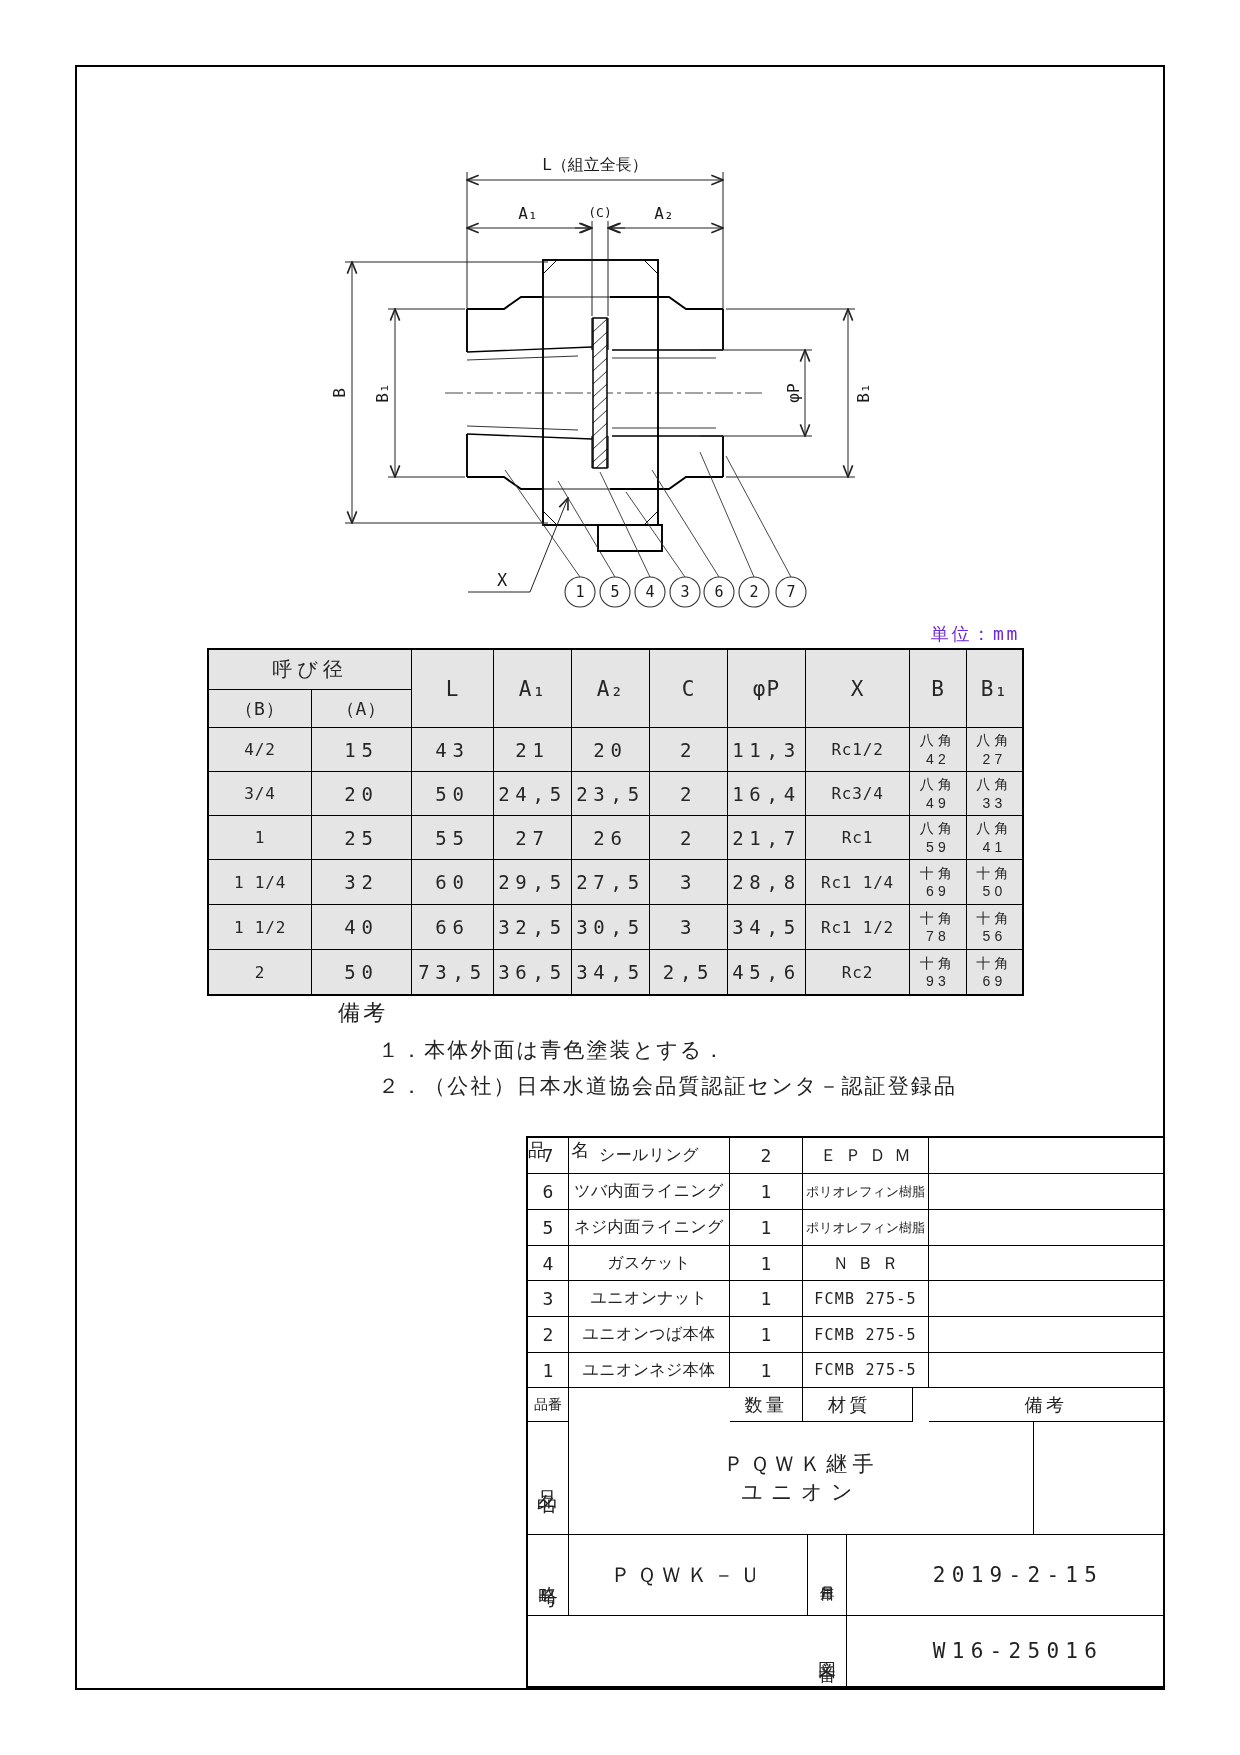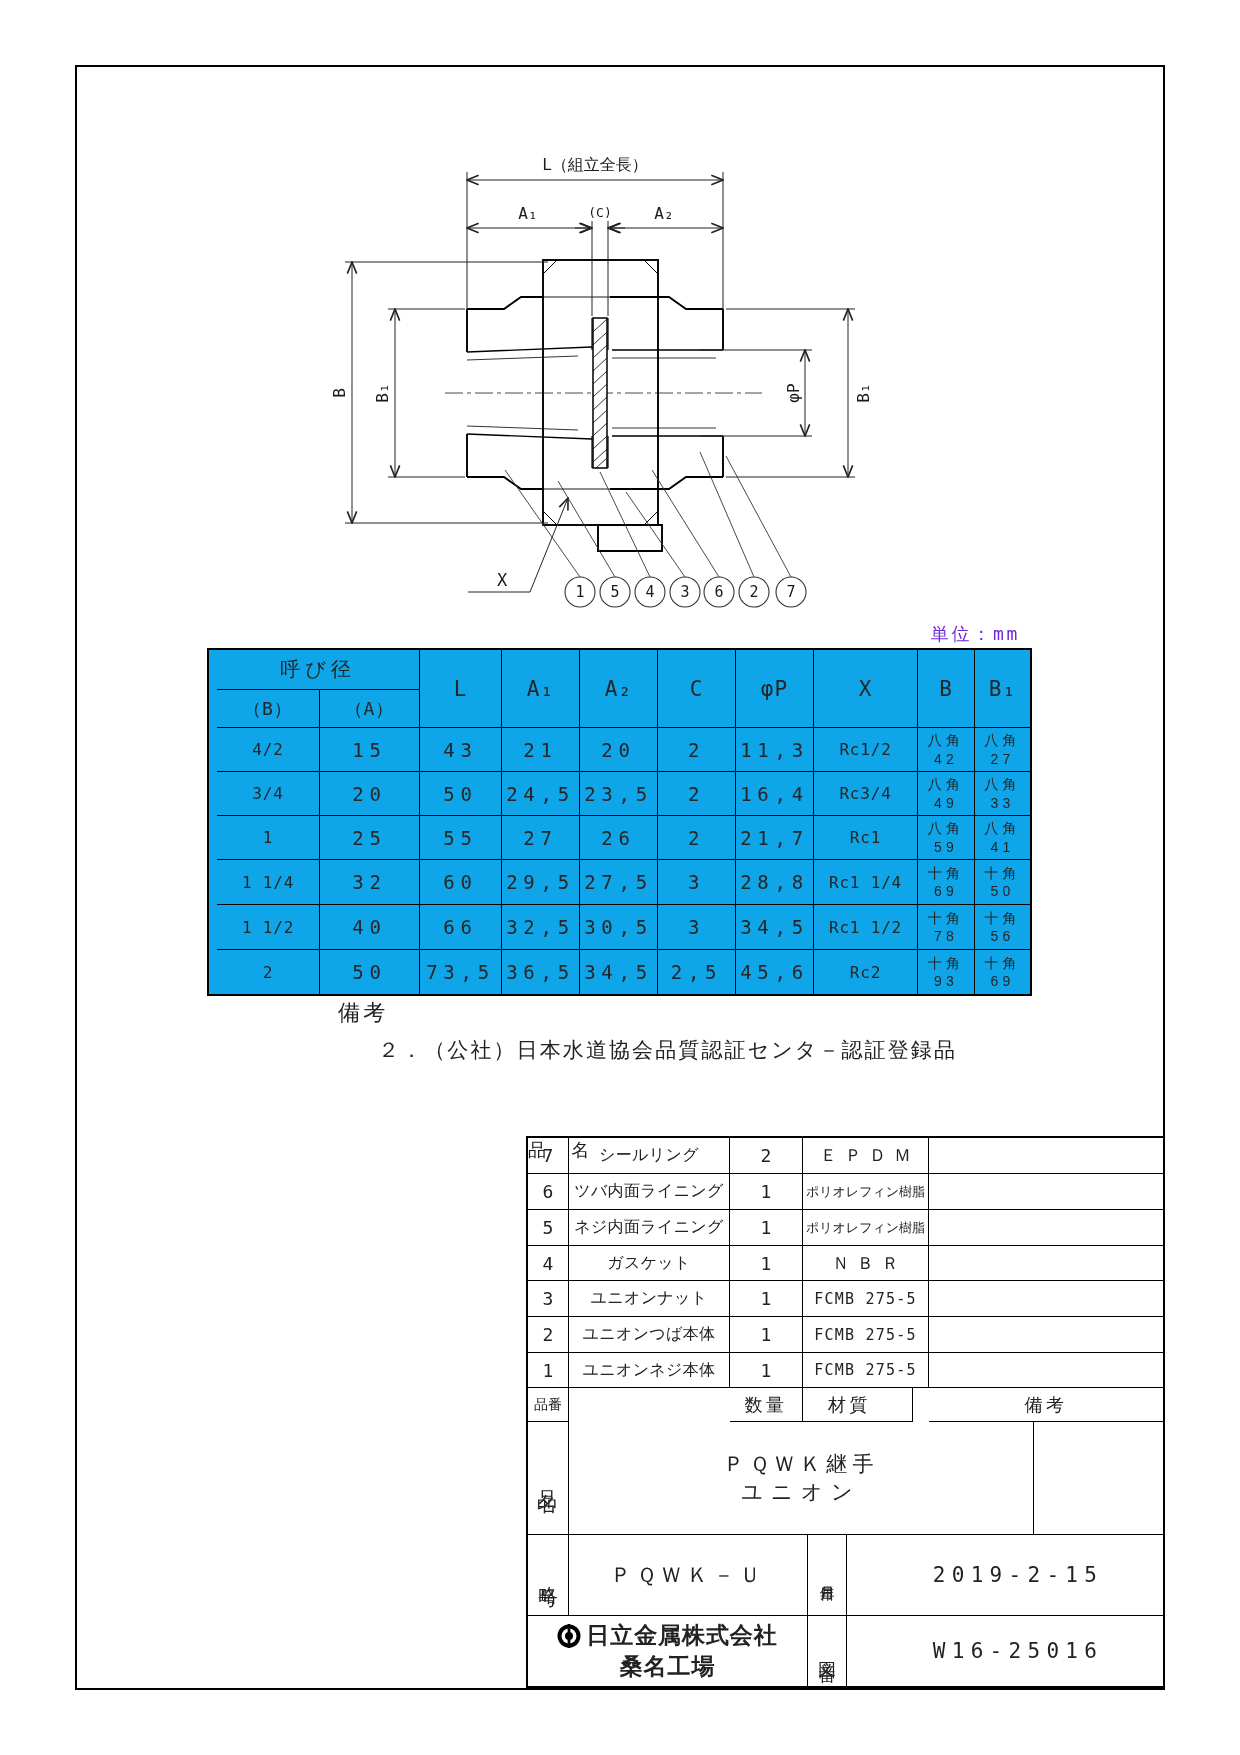--- a/index.html
+++ b/index.html
@@ -8,23 +8,23 @@
   .frame{position:absolute;left:75px;top:65px;width:1086px;height:1621px;border:2px solid #000;}
 
   
   .draw{position:absolute;left:320px;top:130px;width:660px;height:480px;}
 
   
   .unit{position:absolute;left:800px;top:622px;width:220px;text-align:right;
         font-family:"DejaVu Sans Mono",monospace;font-size:18px;letter-spacing:.15em;color:#6d28d9;}
 
   
-  .dt{position:absolute;left:207px;top:648px;border:2px solid #000;background:#0ea5e9;
+  .dt{position:absolute;left:207px;top:648px;border:2px solid #000;background:#e5e5e5;
       display:grid;grid-template-columns:103px 100px 82px 78px 78px 78px 78px 104px 57px 55px;
-      grid-template-rows:40px 38px 44px 44px 44px 45px 45px 44px;padding-left:8px;}
+      grid-template-rows:40px 38px 44px 44px 44px 45px 45px 44px;}
   .dt .c{border-right:1px solid #000;border-bottom:1px solid #000;
          display:flex;align-items:center;justify-content:center;
          font-family:"DejaVu Sans Mono",monospace;font-size:19px;letter-spacing:.3em;color:#262626;}
   .dt .hd{font-size:21px;letter-spacing:.05em;}
   .dt .jp{font-family:"Liberation Sans",sans-serif;letter-spacing:.25em;font-size:20px;}
   .dt .pa{font-size:18px;letter-spacing:.05em;font-family:"DejaVu Sans Mono",monospace;}
   .dt .x{font-size:16px;letter-spacing:.05em;}
   .dt .oct{font-family:"Liberation Sans",sans-serif;font-size:14px;letter-spacing:.3em;
            line-height:1.3;white-space:pre-line;text-align:center;}
   .dt .lc{border-right:none;}
@@ -254,20 +254,21 @@
     <div class="c lr">45,6</div>
     <div class="c x lr">Rc2</div>
     <div class="c oct lr">十角
 93</div>
     <div class="c oct lc lr">十角
 69</div>
   </div>
 
   <div class="remarks">
     <div class="rt">備考</div>
+    <div class="ri">１．本体外面は青色塗装とする．</div>
     <div class="ri">２．（公社）日本水道協会品質認証センタ－認証登録品</div>
   </div>
 
   <div class="pb">
 
     <div class="cell num" style="left:0;top:0;width:41px;height:36px;">7</div>
     <div class="cell pname" style="left:41px;top:0;width:161px;height:36px;">シールリング</div>
     <div class="cell num" style="left:202px;top:0;width:73px;height:36px;">2</div>
     <div class="cell mat-w" style="left:275px;top:0;width:126px;height:36px;">ＥＰＤＭ</div>
     <div class="cell nr" style="left:401px;top:0;width:234px;height:36px;"></div>
@@ -320,28 +321,16 @@
       <div class="jbig">ＰＱＷＫ継手</div>
       <div class="jbig" style="letter-spacing:.4em;">ユニオン</div>
     </div>
     <div class="cell nr" style="left:506px;top:284px;width:129px;height:113px;"></div>
 
     <div class="cell vert" style="left:0;top:397px;width:41px;height:81px;font-size:19px;">略号</div>
     <div class="cell jbig" style="left:41px;top:397px;width:239px;height:81px;">ＰＱＷＫ－Ｕ</div>
     <div class="cell vert" style="left:280px;top:397px;width:39px;height:81px;font-size:15px;line-height:1.1;letter-spacing:.05em;">年月日</div>
     <div class="cell big nr leftpad" style="left:319px;top:397px;width:316px;height:81px;">2019-2-15</div>
 
-    <div class="cell stack nb" style="left:0;top:478px;width:280px;height:70px;">
-      <div style="display:flex;align-items:center;gap:5px;">
-        <svg width="24" height="24" viewBox="0 0 24 24">
-          <circle cx="12" cy="12" r="11.5" fill="#000"></circle>
-          <circle cx="12" cy="12" r="7.5" fill="#fff"></circle>
-          <circle cx="12" cy="12" r="4" fill="#000"></circle>
-          <rect x="10.6" y="0" width="2.8" height="24" fill="#000"></rect>
-        </svg>
-        <span class="co">日立金属株式会社</span>
-      </div>
-      <div class="co">桑名工場</div>
-    </div>
     <div class="cell vert nb" style="left:280px;top:478px;width:39px;height:70px;font-size:18px;letter-spacing:.15em;">図番</div>
     <div class="cell big nr nb leftpad" style="left:319px;top:478px;width:316px;height:70px;">W16-25016</div>
   </div>
 </div>
 
 </body></html>

